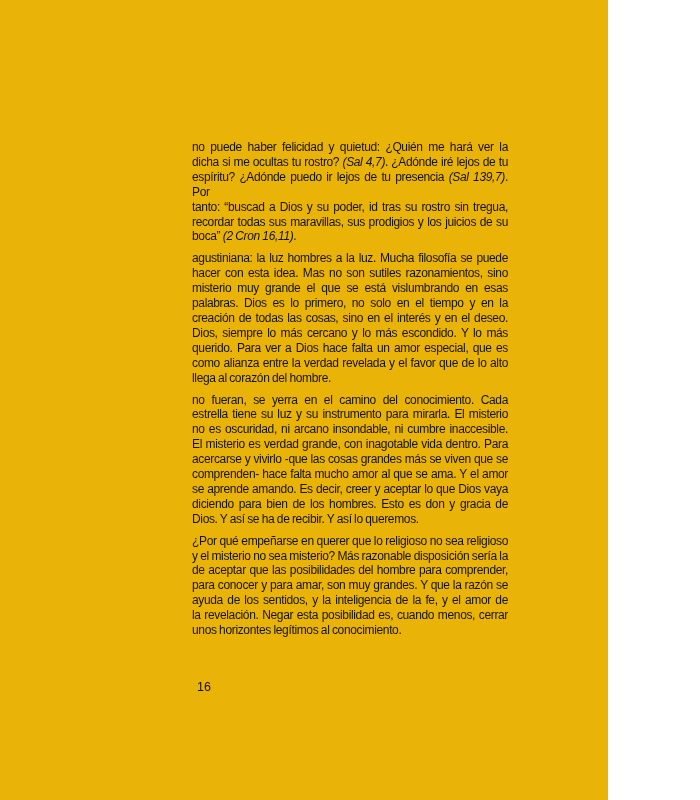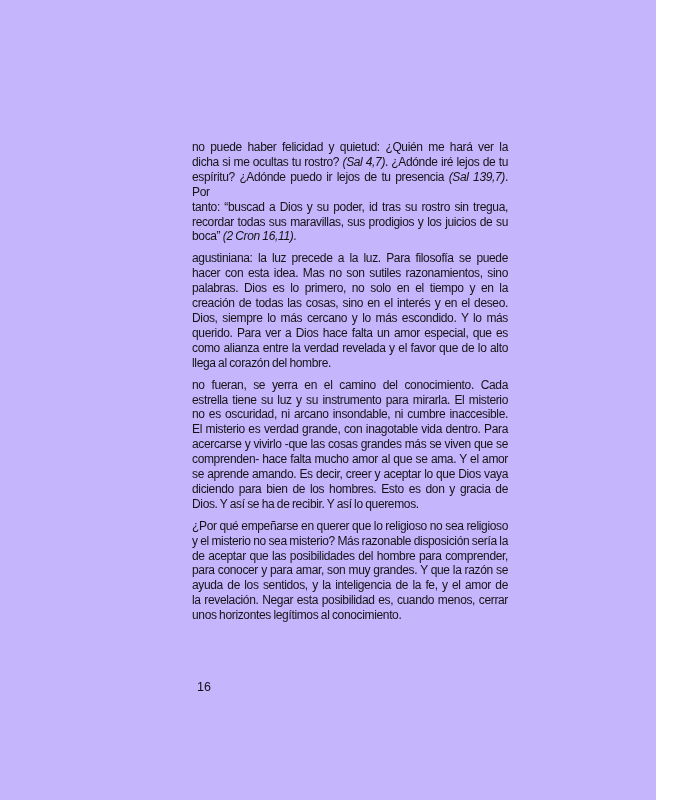--- a/index.html
+++ b/index.html
@@ -2,23 +2,23 @@
 <html><head>
 <meta charset="utf-8">
 <style>
   html, body {
     margin: 0;
     padding: 0;
     background: #ffffff;
   }
   .page {
     position: relative;
-    width: 656px;
+    width: 608px;
     height: 800px;
-    background: #c4b5fd;
+    background: #eab308;
     overflow: hidden;
     font-family: "Liberation Sans", sans-serif;
     color: #141414;
   }
   .text-block {
     position: absolute;
     left: 192px;
     top: 140px;
     width: 316px;
     font-size: 12px;
@@ -62,22 +62,23 @@
   <div class="text-block">
       <div class="paragraph">
         <div class="line">no puede haber felicidad y quietud: ¿Quién me hará ver la</div>
         <div class="line">dicha si me ocultas tu rostro? <span class="ref">(Sal 4,7)</span>. ¿Adónde iré lejos de tu</div>
         <div class="line">espíritu? ¿Adónde puedo ir lejos de tu presencia <span class="ref">(Sal 139,7)</span>. Por</div>
         <div class="line">tanto: “buscad a Dios y su poder, id tras su rostro sin tregua,</div>
         <div class="line">recordar todas sus maravillas, sus prodigios y los juicios de su</div>
         <div class="line para-last">boca” <span class="ref">(2 Cron 16,11)</span>.</div>
       </div>
       <div class="paragraph">
-        <div class="line">agustiniana: la luz precede a la luz. Para filosofía se puede</div>
+        <div class="line">agustiniana: la luz hombres a la luz. Mucha filosofía se puede</div>
         <div class="line">hacer con esta idea. Mas no son sutiles razonamientos, sino</div>
+        <div class="line">misterio muy grande el que se está vislumbrando en esas</div>
         <div class="line">palabras. Dios es lo primero, no solo en el tiempo y en la</div>
         <div class="line">creación de todas las cosas, sino en el interés y en el deseo.</div>
         <div class="line">Dios, siempre lo más cercano y lo más escondido. Y lo más</div>
         <div class="line">querido. Para ver a Dios hace falta un amor especial, que es</div>
         <div class="line">como alianza entre la verdad revelada y el favor que de lo alto</div>
         <div class="line para-last">llega al corazón del hombre.</div>
       </div>
       <div class="paragraph">
         <div class="line">no fueran, se yerra en el camino del conocimiento. Cada</div>
         <div class="line">estrella tiene su luz y su instrumento para mirarla. El misterio</div>

